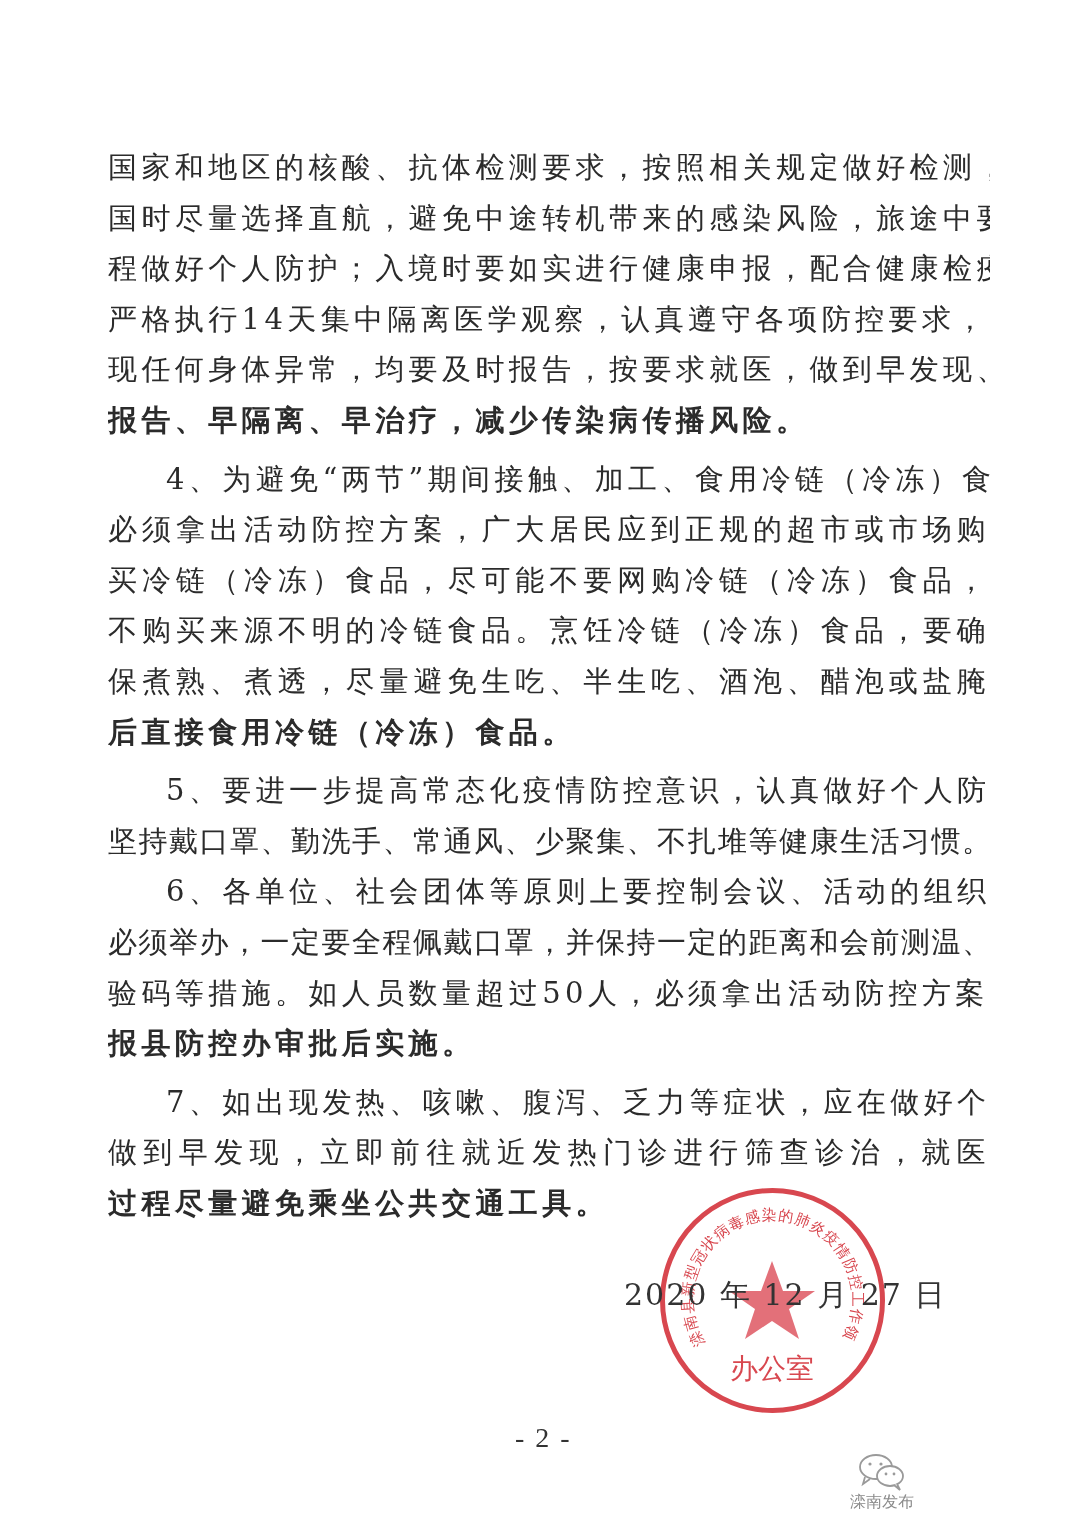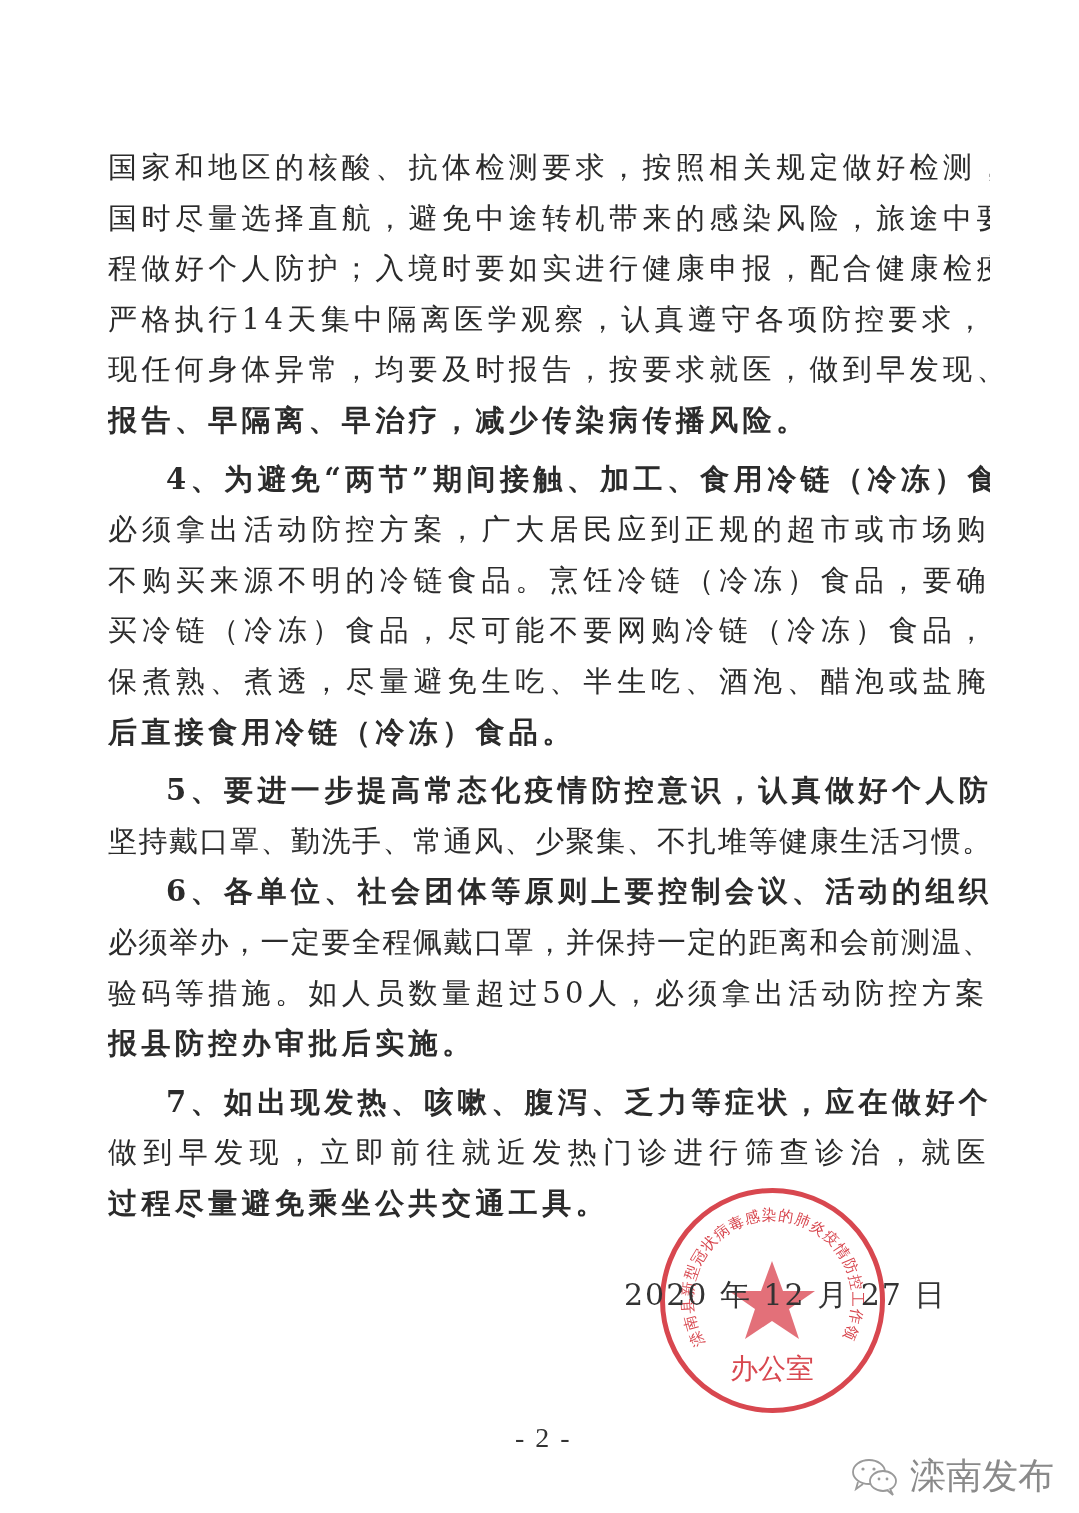--- a/index.html
+++ b/index.html
@@ -7,60 +7,60 @@
     width: 1079px; height: 1513px; background: #ffffff; position: relative; overflow: hidden;
     font-family: "DejaVu Serif", "Liberation Serif", serif; color: #2b2b2b;
   }
   .page { position: absolute; left: 0; top: 0; width: 1079px; height: 1513px; }
   .body-text { position: absolute; left: 108px; top: 142px; width: 882px; }
   .line {
     height: 50.6px; line-height: 50.6px; font-size: 29px; white-space: nowrap;
     letter-spacing: 4.4px; text-align: justify; text-align-last: justify; overflow: hidden;
   }
   .line.last { text-align-last: left; font-weight: bold; }
-  .line.indent { padding-left: 58px; font-weight: bold; }
+  .line.indent { padding-left: 58px; }
   .gap { height: 8px; }
   .date {
     position: absolute; left: 624px; top: 1275px; font-size: 30px; letter-spacing: 2px;
     color: #333; z-index: 2; white-space: nowrap;
   }
   .stamp {
     position: absolute; left: 660px; top: 1188px; width: 225px; height: 225px;
     border-radius: 50%; border: 5px solid #d8474f; box-sizing: border-box; z-index: 1;
   }
   .stamp svg { position: absolute; left: 0; top: 0; }
   .page-num {
     position: absolute; left: 515px; top: 1422px; font-size: 28px; color: #333;
     font-family: "Liberation Serif", serif; letter-spacing: 2px;
   }
   .watermark {
-    position: absolute; left: 850px; top: 1452px; display: flex; align-items: center; gap: 10px;
-    color: #8a8a8a; font-family: "DejaVu Sans", sans-serif; font-size: 36px;
+    position: absolute; left: 850px; top: 1452px; display: flex; align-items: center; 
+    color: #8a8a8a; font-family: "DejaVu Sans", sans-serif; font-size: 16px; flex-direction: column;
   }
   .wm-icon { width: 50px; height: 40px; }
 </style>
 </head>
 <body>
 
 <div class="page">
   <div class="body-text">
     <div>
       <div class="line">国家和地区的核酸、抗体检测要求，按照相关规定做好检测，回</div>
       <div class="line">国时尽量选择直航，避免中途转机带来的感染风险，旅途中要全</div>
       <div class="line">程做好个人防护；入境时要如实进行健康申报，配合健康检疫，</div>
       <div class="line">严格执行14天集中隔离医学观察，认真遵守各项防控要求，出</div>
       <div class="line">现任何身体异常，均要及时报告，按要求就医，做到早发现、早</div>
       <div class="line last">报告、早隔离、早治疗，减少传染病传播风险。</div>
     </div>
     <div class="gap"></div>
     <div>
       <div class="line indent">4、为避免“两节”期间接触、加工、食用冷链（冷冻）食</div>
       <div class="line">必须拿出活动防控方案，广大居民应到正规的超市或市场购</div>
+      <div class="line">买冷链（冷冻）食品，尽可能不要网购冷链（冷冻）食品，</div>
       <div class="line">不购买来源不明的冷链食品。烹饪冷链（冷冻）食品，要确</div>
-      <div class="line">买冷链（冷冻）食品，尽可能不要网购冷链（冷冻）食品，</div>
       <div class="line">保煮熟、煮透，尽量避免生吃、半生吃、酒泡、醋泡或盐腌</div>
       <div class="line last">后直接食用冷链（冷冻）食品。</div>
     </div>
     <div class="gap"></div>
     <div>
       <div class="line indent">5、要进一步提高常态化疫情防控意识，认真做好个人防护，</div>
       <div class="line" style="letter-spacing:1.5px">坚持戴口罩、勤洗手、常通风、少聚集、不扎堆等健康生活习惯。</div>
     </div>
     <div>
       <div class="line indent">6、各单位、社会团体等原则上要控制会议、活动的组织，如</div>

